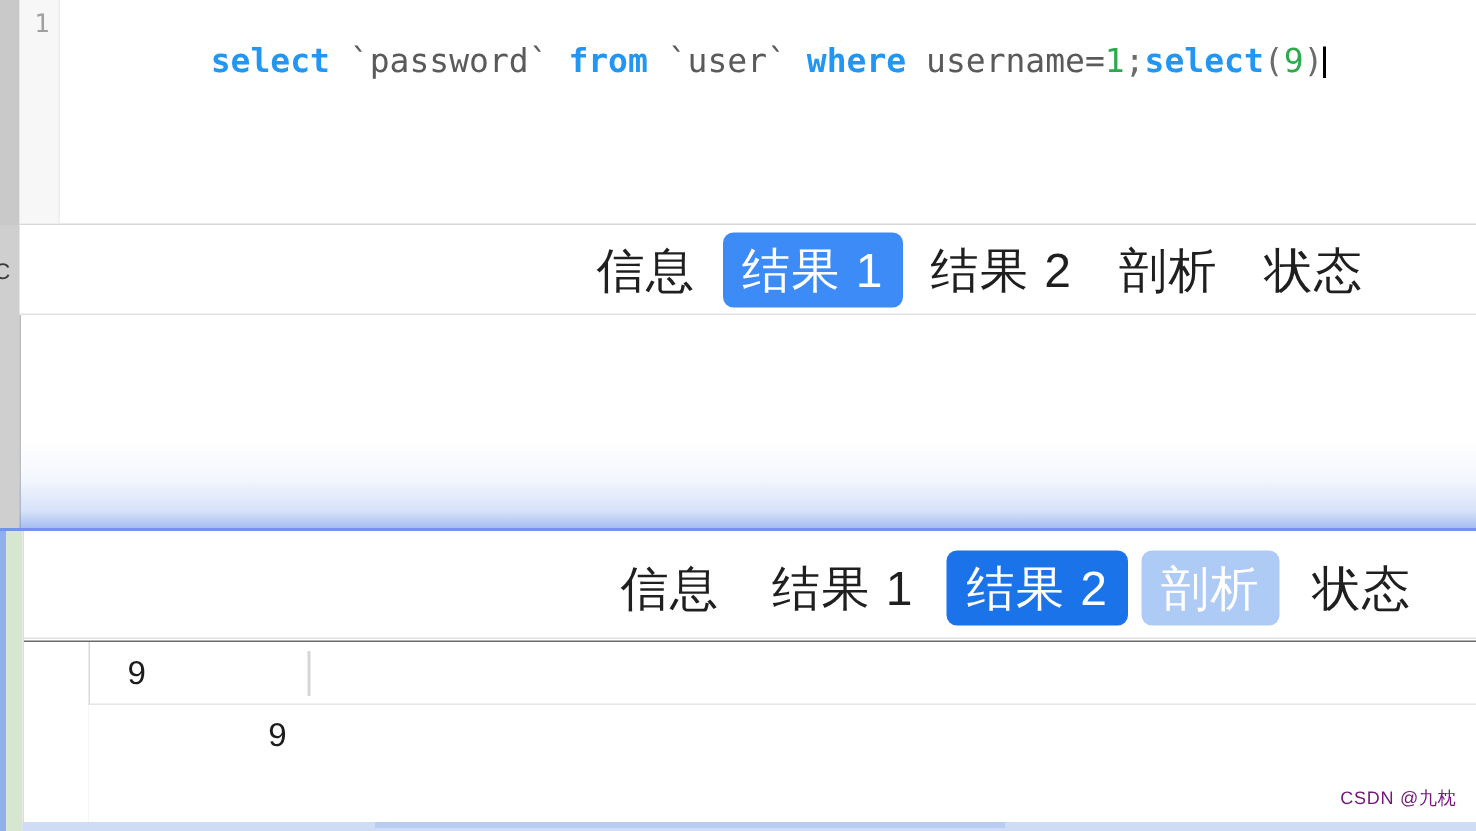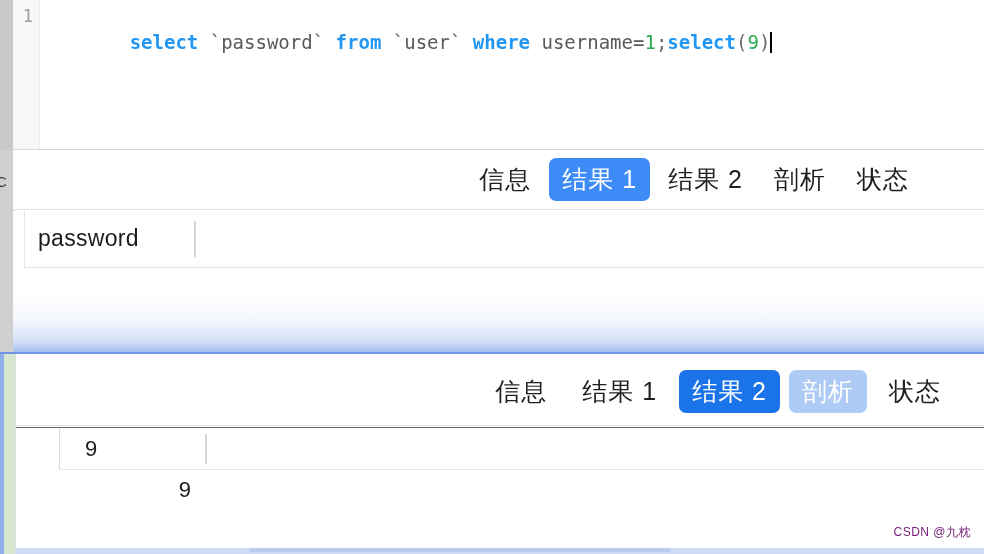--- a/index.html
+++ b/index.html
@@ -80,21 +80,21 @@
     font-family: "DejaVu Sans Mono", "Liberation Mono", monospace;
     font-size: 17px;
     line-height: 24px;
     color: #a0a0a0;
   }
   .code-line {
     position: absolute;
     left: 48px;
     top: 3px;
     font-family: "DejaVu Sans Mono", "Liberation Mono", monospace;
-    font-size: 19px;
+    font-size: 22px;
     line-height: 26px;
     white-space: pre;
     color: #4a4a4a;
     letter-spacing: 0px;
   }
   .tok-kw   { color: #2196f3; font-weight: bold; }
   .tok-id   { color: #5a5a5a; }
   .tok-num  { color: #2eaa4e; }
   .tok-punc { color: #6b6b6b; }
   .caret {
@@ -117,21 +117,21 @@
   }
   #tabbar-a {
     left: 13px;
     top: 150px;
     width: 971px;
     height: 60px;
     padding-right: 62px;
     border-bottom: 1px solid #e2e2e2;
   }
   .tab {
-    font-size: 25px;
+    font-size: 32px;
     line-height: 1;
     color: #1f1f1f;
     padding: 9px 13px;
     margin-left: 5px;
     border-radius: 7px;
     white-space: nowrap;
     letter-spacing: 1px;
   }
   .tab.active-a { background: #3d8bf7; color: #ffffff; }
   .tab.active-b { background: #1a73e8; color: #ffffff; }
@@ -357,28 +357,20 @@
   </div>
 
   <div class="tabbar" id="tabbar-a">
     <div class="tab">信息</div>
     <div class="tab active-a">结果 1</div>
     <div class="tab">结果 2</div>
     <div class="tab">剖析</div>
     <div class="tab">状态</div>
   </div>
 
-  <div class="grid-a">
-    <div class="rowhead-col"></div>
-    <div class="hdr-row">
-      <span class="hdr-cell">password</span>
-      <div class="col-divider"></div>
-    </div>
-    <div class="body-row"></div>
-  </div>
 
   <div class="glow"></div>
 </div>
 
 <div id="window-b">
   <div class="b-left-blue"></div>
   <div class="b-left-green"></div>
 
   <div class="b-inner">
 

